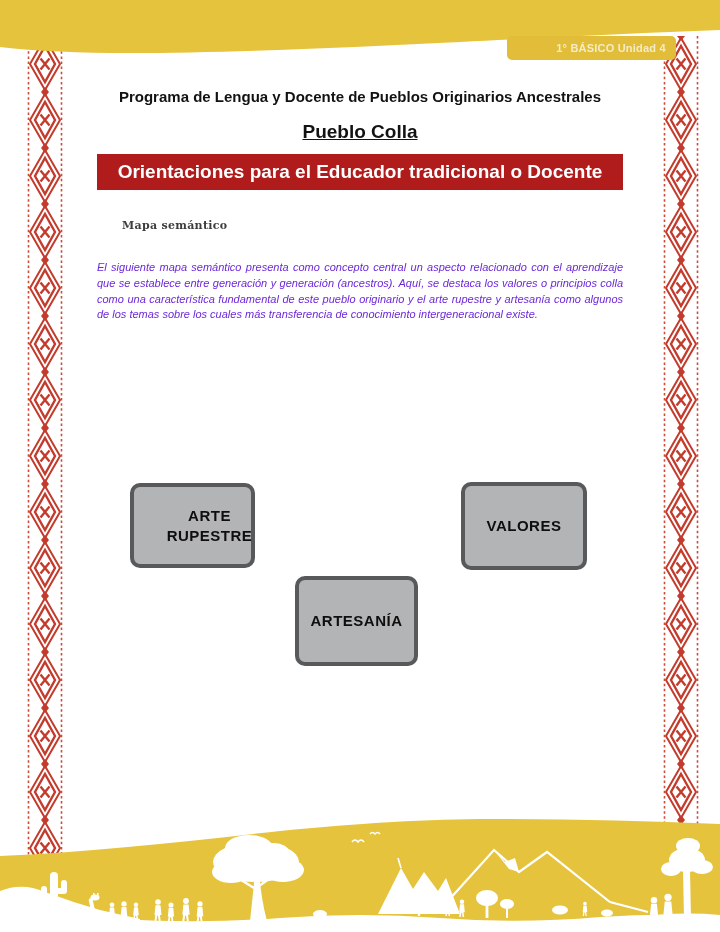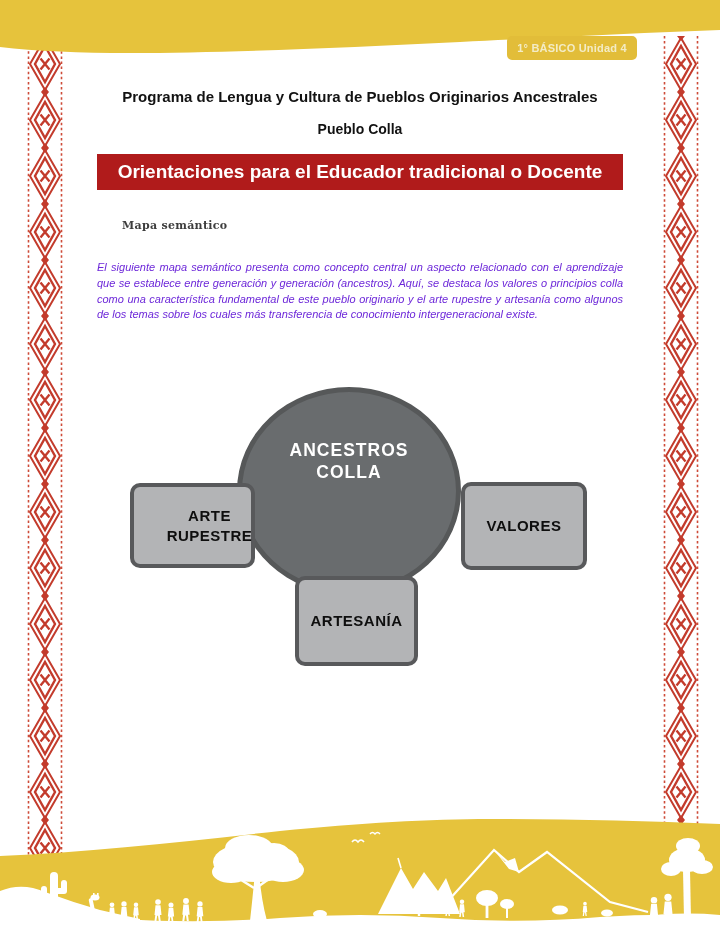--- a/index.html
+++ b/index.html
@@ -9,26 +9,26 @@
   
   .border-strip{position:absolute;top:36px;width:36px;height:824px;z-index:1;}
   .border-strip.left{left:27px;}
   .border-strip.right{left:663px;}
 
   
   .top-band{position:absolute;top:0;left:0;z-index:2;}
   .unit-badge{position:absolute;left:507px;top:36px;width:130px;height:24px;z-index:3;
 
         background:#E2BD39;border-radius:5px;display:flex;align-items:center;justify-content:center;
-        font-size:11px;font-weight:bold;color:#F3ECC6;letter-spacing:.2px;}
+        font-size:11px;font-weight:bold;color:#F3ECC6;letter-spacing:.2px;padding-left:39px;}
 
   .program-title{position:absolute;left:80px;top:88px;width:560px;text-align:center;z-index:2;
         font-size:15px;font-weight:bold;color:#121212;}
   .program-subtitle{position:absolute;left:80px;top:121px;width:560px;text-align:center;z-index:2;
-        font-size:14px;font-weight:bold;color:#121212;}
+        font-size:19px;font-weight:bold;color:#121212;text-decoration:underline;}
 
   .banner{position:absolute;left:97px;top:154px;width:526px;height:36px;background:#B01B1B;z-index:2;
         display:flex;align-items:center;justify-content:center;color:#ffffff;
         font-size:19px;font-weight:bold;}
 
   .section-heading{position:absolute;left:122px;top:219px;z-index:2;
         font-family:"DejaVu Serif",serif;font-size:11px;font-weight:bold;color:#3D3D3D;letter-spacing:.3px;}
 
   .intro-paragraph{position:absolute;left:97px;top:260px;width:526px;z-index:2;
         font-size:11px;line-height:1.44;color:#6d28d9;text-align:justify;font-style:italic;}
@@ -76,33 +76,31 @@
     <line x1="1.5" y1="0" x2="1.5" y2="824" stroke="#CE4B38" stroke-width="1.6" stroke-dasharray="2.5 2.6"></line>
     <line x1="34.5" y1="0" x2="34.5" y2="824" stroke="#CE4B38" stroke-width="1.6" stroke-dasharray="2.5 2.6"></line>
   </svg>
 
   <svg class="top-band" width="720" height="60" viewBox="0 0 720 60">
     <path d="M0 0 H720 V30 C640 33 560 37 460 42 C340 48 220 53 130 53 C80 53 35 51 0 47 Z" fill="#E6C33C"></path>
   </svg>
 
   <div class="unit-badge">1° BÁSICO Unidad 4</div>
 
-  <div class="program-title">Programa de Lengua y Cultura de Pueblos Originarios Ancestrales</div>
+  <div class="program-title">Programa de Lengua y Docente de Pueblos Originarios Ancestrales</div>
   <div class="program-subtitle">Pueblo Colla</div>
 
   <div class="banner">
     <span>Orientaciones para el Educador tradicional o Docente</span>
   </div>
 
   <div class="section-heading">Mapa semántico</div>
 
   <div class="intro-paragraph">El siguiente mapa semántico presenta como concepto central un aspecto relacionado con el aprendizaje que se establece entre generación y generación (ancestros). Aquí, se destaca los valores o principios colla como una característica fundamental de este pueblo originario y el arte rupestre y artesanía como algunos de los temas sobre los cuales más transferencia de conocimiento intergeneracional existe.</div>
 
-  <div class="map-circle">ANCESTROS
-COLLA</div>
   <div class="map-node node-left">ARTE
 RUPESTRE</div>
   <div class="map-node node-bottom">ARTESANÍA</div>
   <div class="map-node node-right">VALORES</div>
 
   <svg class="footer" width="720" height="120" viewBox="0 0 720 120">
     <path d="M0 44 C90 40 180 30 280 19 C360 11 430 7 490 7 C570 7 645 9 720 12 L720 120 L0 120 Z" fill="#E6C33C"></path>
     <g fill="#FFFFFF">
 
       <path d="M0 108 Q60 103 120 107 Q200 112 280 106 Q360 100 440 106 Q520 112 600 105 Q660 101 720 104 L720 120 L0 120 Z"></path>

